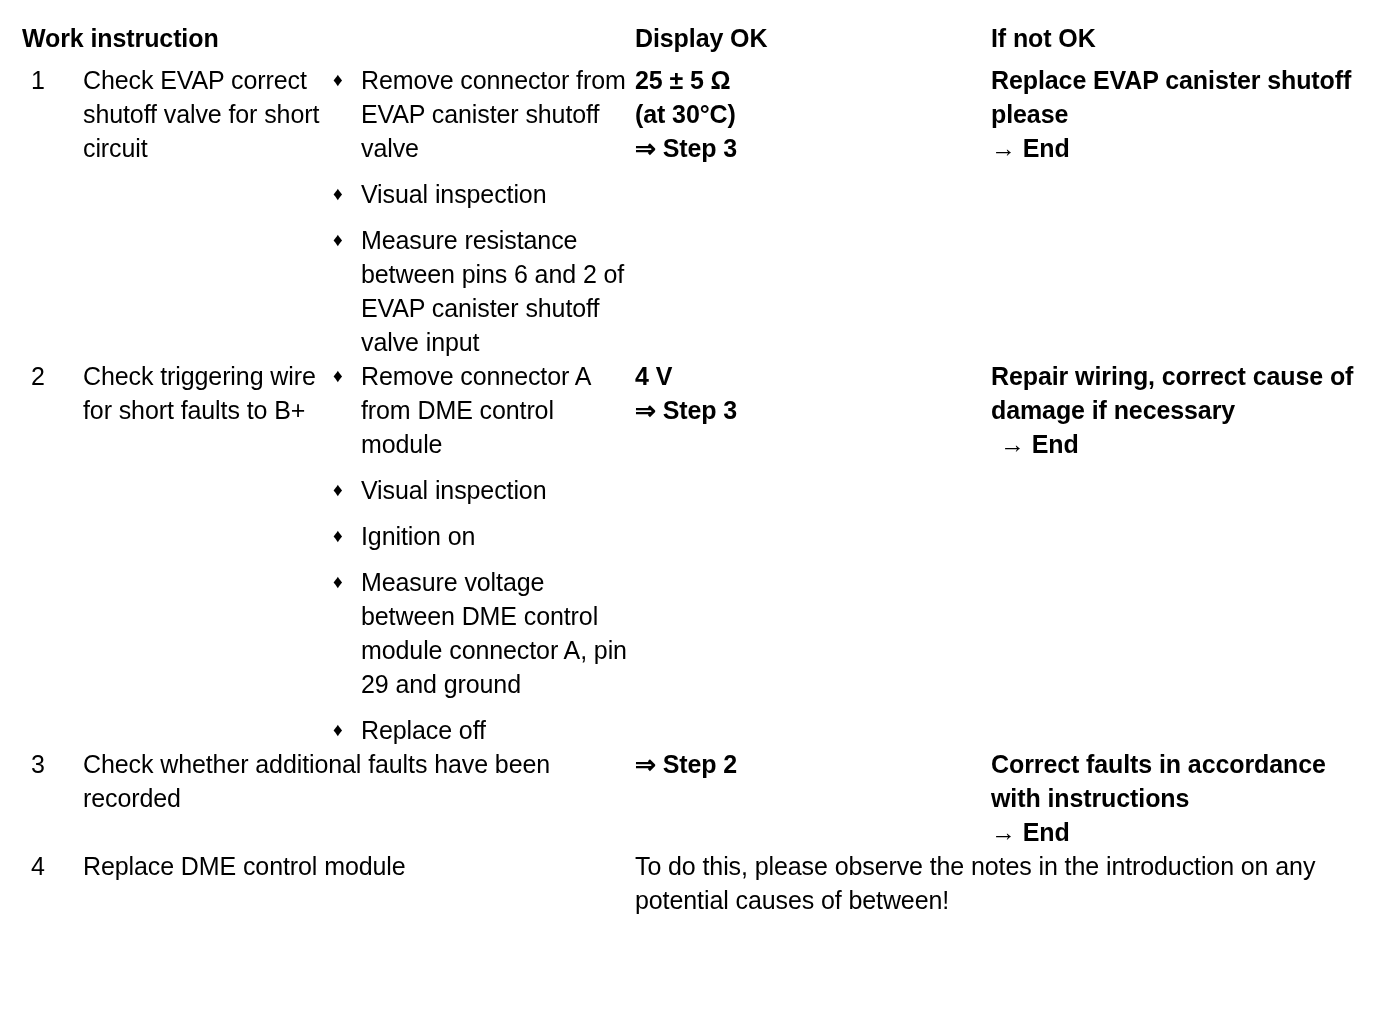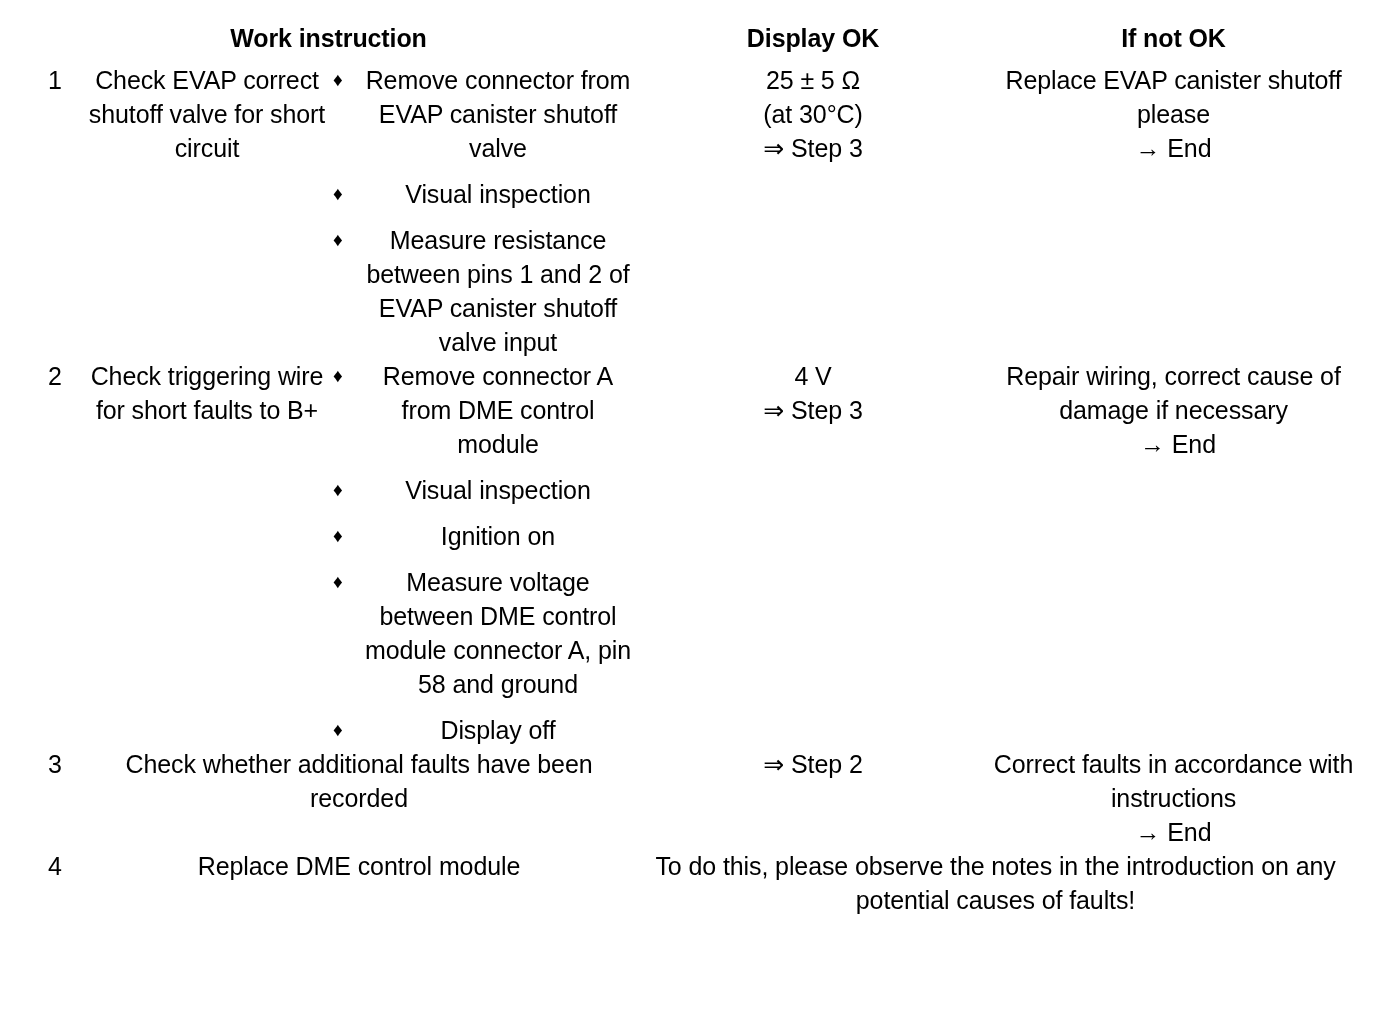--- a/index.html
+++ b/index.html
@@ -34,21 +34,21 @@
 
   table.diag td {
     vertical-align: top;
     padding: 0;
     border: 0;
     background: #ffffff;
   }
 
   
   .b-top-thick   { border-top: 3px solid #000; }
-  .b-bot-thick   { border-bottom: 3px solid #000; text-align: center; }
+  .b-bot-thick   { border-bottom: 3px solid #000; }
   .b-left-thick  { border-left: 3px solid #000; }
   .b-right-thick { border-right: 3px solid #000; }
   .b-left-thin   { border-left: 2px solid #000; }
 
   
   col.c-num   { width: 61px; }
   col.c-task  { width: 248px; }
   col.c-steps { width: 304px; }
   col.c-ok    { width: 356px; }
   col.c-notok { width: 365px; }
@@ -86,21 +86,21 @@
   }
   ul.bullets > li:last-child { margin-bottom: 0; }
   ul.bullets > li .dia {
     position: absolute;
     left: 2px;
     top: 0;
     font-size: 19px;
     line-height: 34px;
   }
 
-  .line { display: block; }
+  .line { display: block; font-weight: bold; }
   .indent-arrow { padding-left: 9px; }
 
   .nowrap { white-space: nowrap; }
 </style>
 </head>
 <body>
 
 <div class="page">
 
   <table class="diag">
@@ -127,21 +127,21 @@
             <li>
               <span class="dia">♦</span>
               <span>Remove connector from EVAP canister shutoff valve</span>
             </li>
             <li>
               <span class="dia">♦</span>
               <span>Visual inspection</span>
             </li>
             <li>
               <span class="dia">♦</span>
-              <span>Measure resistance between pins 1 and 2 of EVAP canister shutoff valve input</span>
+              <span>Measure resistance between pins 6 and 2 of EVAP canister shutoff valve input</span>
             </li>
           </ul>
         </td>
         <td class="cell b-left-thin b-bot-thick">
           <span class="line nowrap">25 ± 5 Ω</span>
           <span class="line nowrap">(at 30°C)</span>
           <span class="line nowrap">⇒ Step 3</span>
         </td>
         <td class="cell b-left-thin b-bot-thick b-right-thick">
           <span class="line">Replace EVAP canister shutoff please</span>
@@ -161,25 +161,25 @@
             <li>
               <span class="dia">♦</span>
               <span>Visual inspection</span>
             </li>
             <li>
               <span class="dia">♦</span>
               <span>Ignition on</span>
             </li>
             <li>
               <span class="dia">♦</span>
-              <span>Measure voltage between DME control module connector A, pin 58 and ground</span>
-            </li>
-            <li>
-              <span class="dia">♦</span>
-              <span>Display off</span>
+              <span>Measure voltage between DME control module connector A, pin 29 and ground</span>
+            </li>
+            <li>
+              <span class="dia">♦</span>
+              <span>Replace off</span>
             </li>
           </ul>
         </td>
         <td class="cell b-left-thin b-bot-thick">
           <span class="line nowrap">4 V</span>
           <span class="line nowrap">⇒ Step 3</span>
         </td>
         <td class="cell b-left-thin b-bot-thick b-right-thick">
           <span class="line">Repair wiring, correct cause of damage if necessary</span>
           <span class="line nowrap indent-arrow">→ End</span>
@@ -194,19 +194,19 @@
         </td>
         <td class="cell b-left-thin b-bot-thick b-right-thick">
           <span class="line">Correct faults in accordance with instructions</span>
           <span class="line nowrap">→ End</span>
         </td>
       </tr>
 
       <tr>
         <td class="cell num b-left-thick b-bot-thick">4</td>
         <td class="cell b-left-thin b-bot-thick" colspan="2">Replace DME control module</td>
-        <td class="cell b-left-thin b-bot-thick b-right-thick" colspan="2">To do this, please observe the notes in the introduction on any potential causes of faults!</td>
+        <td class="cell b-left-thin b-bot-thick b-right-thick" colspan="2">To do this, please observe the notes in the introduction on any potential causes of between!</td>
       </tr>
 
     </tbody>
   </table>
 
 </div>
 
 </body></html>

